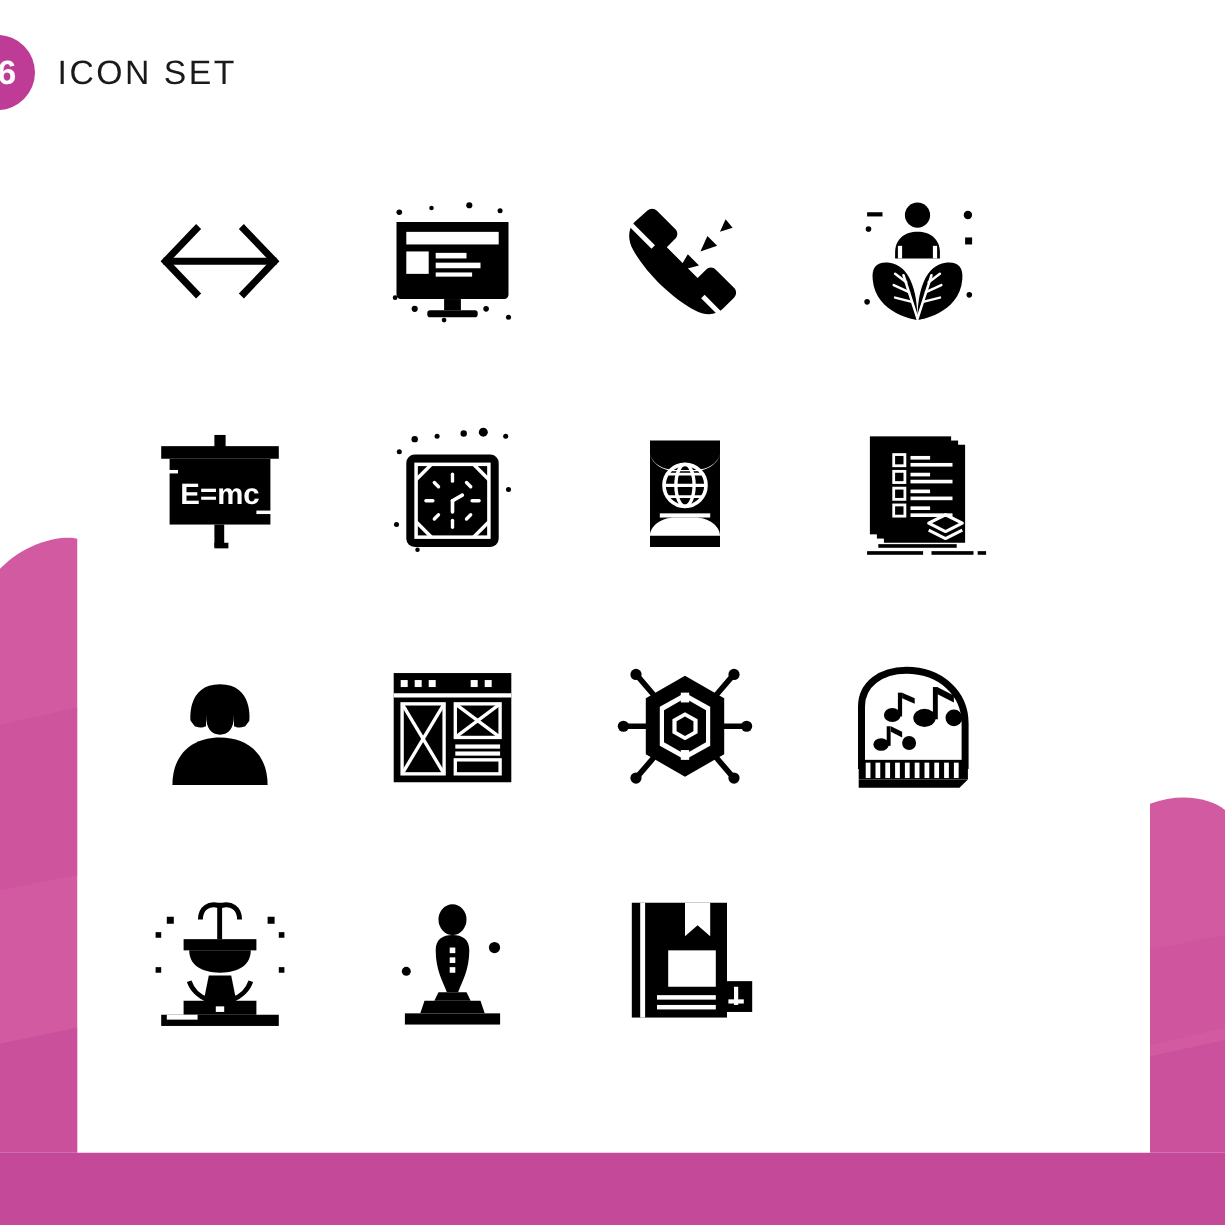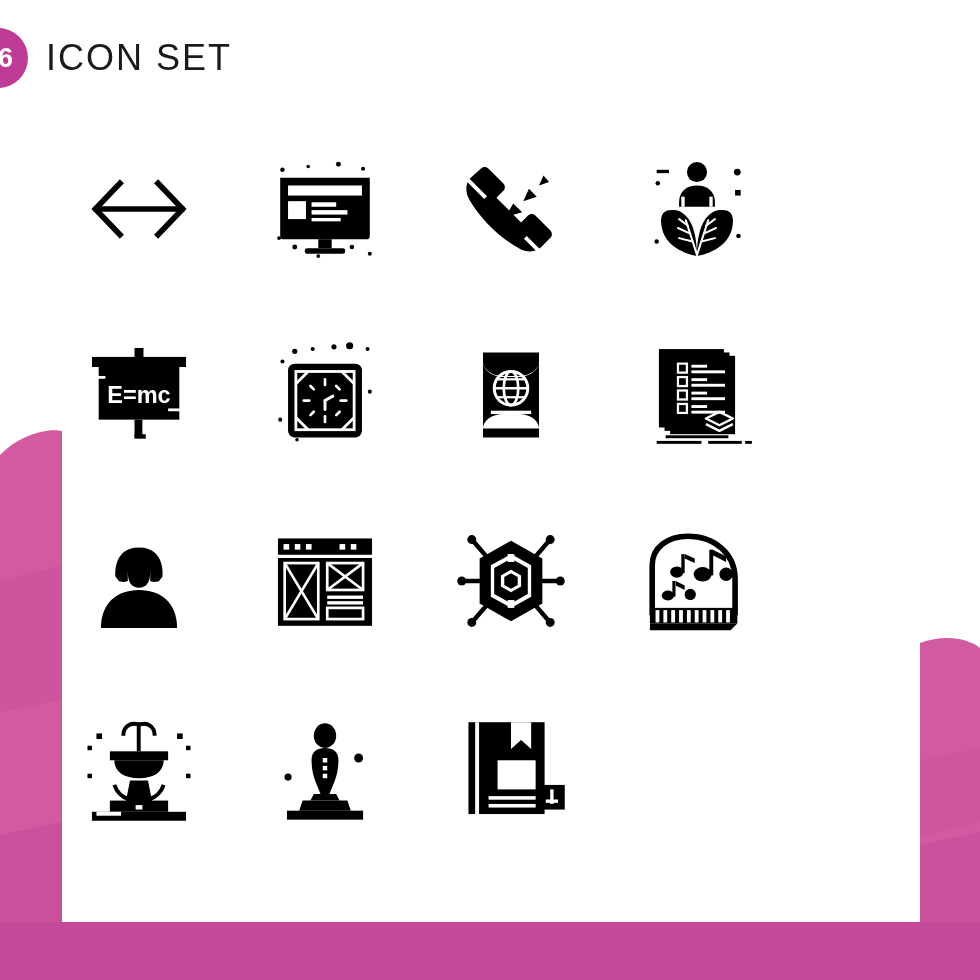--- a/index.html
+++ b/index.html
@@ -54,41 +54,42 @@
     background: #be3b96;
     color: #ffffff;
     display: flex;
     align-items: center;
     justify-content: center;
     font-size: 27px;
     font-weight: bold;
     letter-spacing: 0.5px;
   }
   #set-title {
-    font-size: 36px;
+    font-size: 27px;
     letter-spacing: 2px;
     color: #1a1a1a;
     text-transform: uppercase;
     white-space: nowrap;
   }
 
   
   #icon-grid {
     position: absolute;
     left: 83px;
     top: 116px;
     width: 744px;
     display: grid;
     grid-template-columns: repeat(4, 186px);
     grid-auto-rows: 186px;
     z-index: 6;
   }
   .icon-cell {
     display: flex;
     align-items: center;
+    justify-content: center;
   }
   .icon-cell svg {
     display: block;
     width: 112px;
     height: 112px;
     fill: #000000;
   }
   .glyph-text {
     font-family: "Liberation Sans", sans-serif;
     font-weight: bold;

